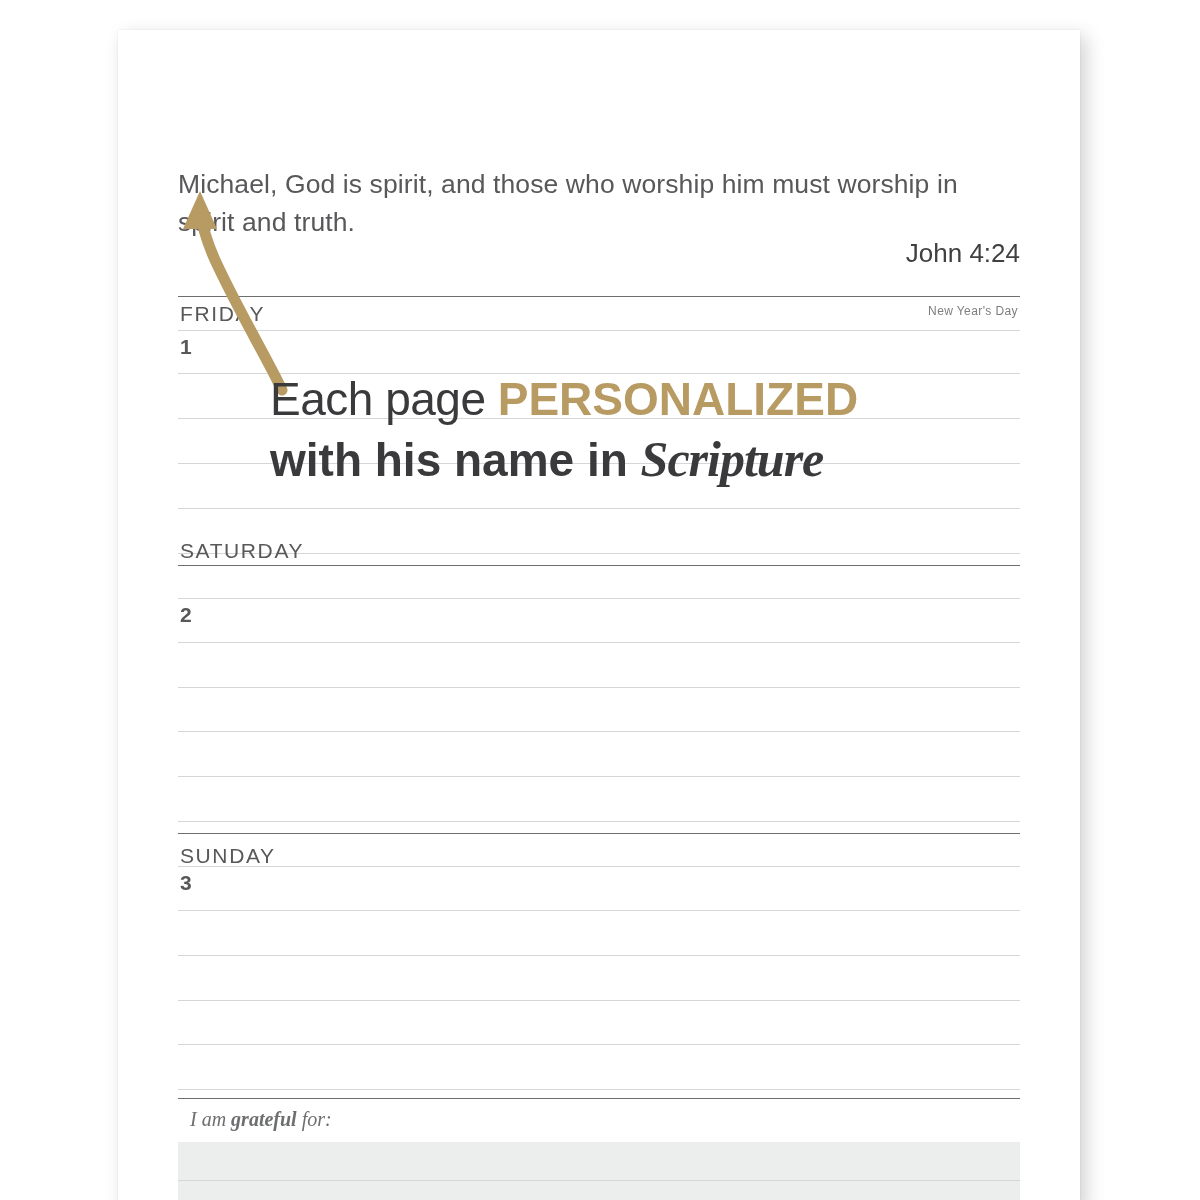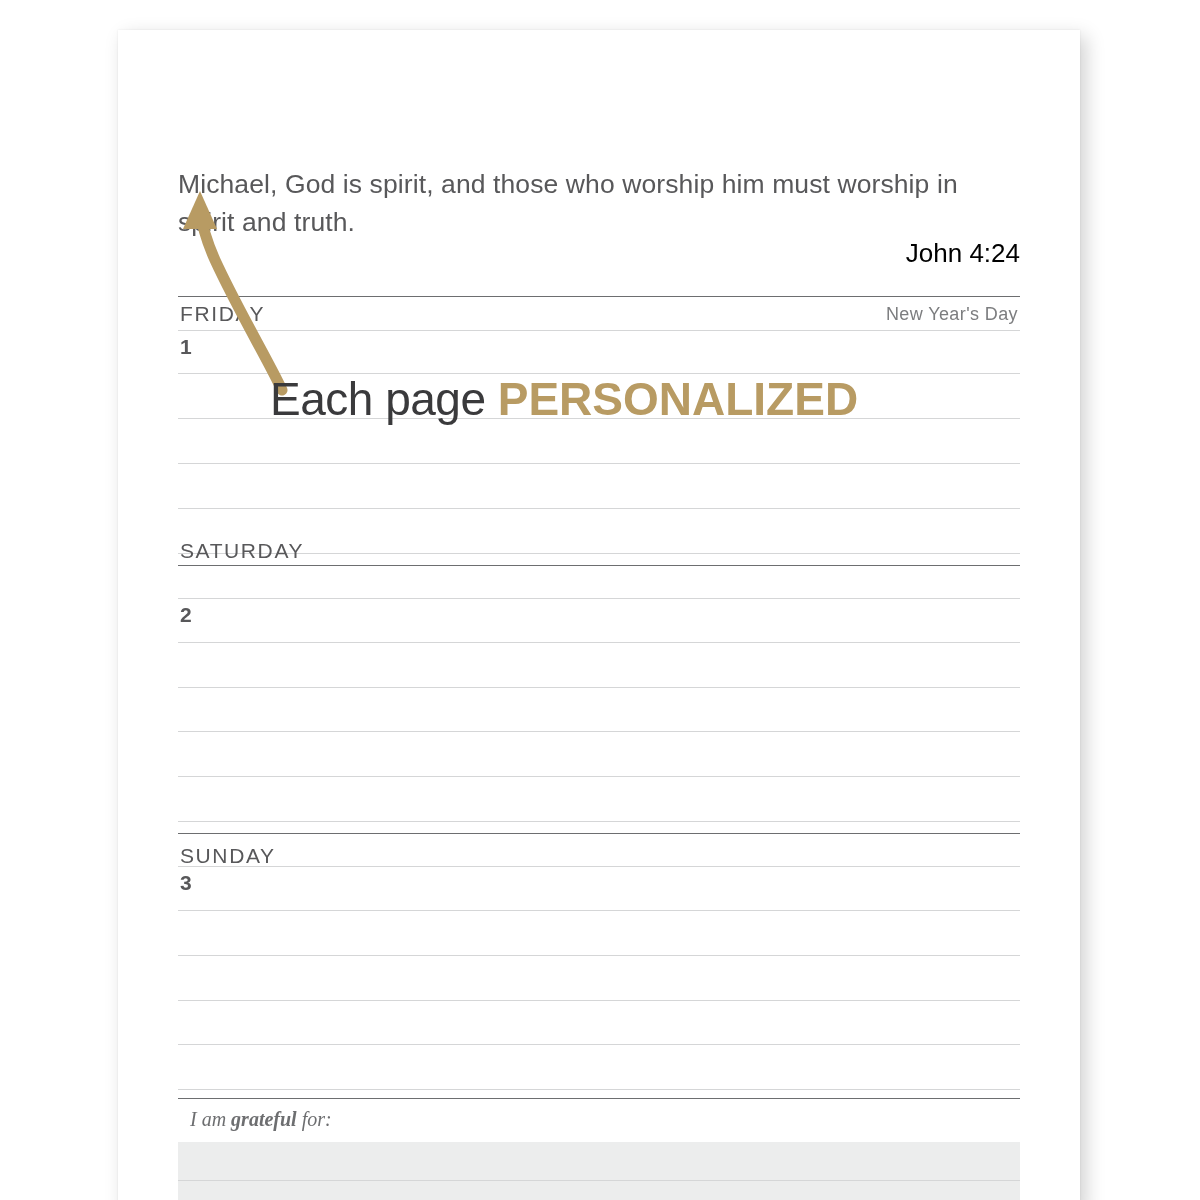--- a/index.html
+++ b/index.html
@@ -49,21 +49,21 @@
     line-height: 38px;
     color: #58585a;
     font-family: "Liberation Sans", sans-serif;
     letter-spacing: 0.1px;
   }
   .verse-ref {
     position: absolute;
     right: 60px;
     top: 208px;
     font-size: 26px;
-    color: #000000;
+    color: #404040;
     font-family: "Liberation Sans", sans-serif;
   }
 
   
   .rule-heavy {
     position: absolute;
     left: 60px;
     right: 60px;
     height: 0;
     border-top: 1.6px solid #6d6e70;
@@ -88,21 +88,21 @@
     position: absolute;
     left: 62px;
     font-size: 21px;
     font-weight: bold;
     color: #58585a;
     font-family: "Liberation Sans", sans-serif;
   }
   .holiday {
     position: absolute;
     right: 62px;
-    font-size: 18px;
+    font-size: 12px;
     color: #7c7d7f;
     letter-spacing: 0.4px;
     font-family: "Liberation Sans", sans-serif;
   }
 
   
   .grateful-band {
     position: absolute;
     left: 60px;
     right: 60px;
@@ -228,15 +228,16 @@
     </div>
   </div>
 
   <svg class="arrow-svg" viewBox="0 0 140 220">
     <path d="M122 205 C 108 175, 78 125, 55 75 C 46 55, 42 40, 40 25" stroke="#b89b63" stroke-width="11" fill="none" stroke-linecap="round"></path>
     <path d="M40 6 L 23 44 L 57 44 Z" fill="#b89b63"></path>
   </svg>
 
   <div class="overlay">
     <div class="overlay-line1"><span>Each page </span><span class="gold">PERSONALIZED</span></div>
+    <div class="overlay-line2"><span>with his name in </span><span class="script">Scripture</span></div>
   </div>
 
 </div>
 
 </body></html>

